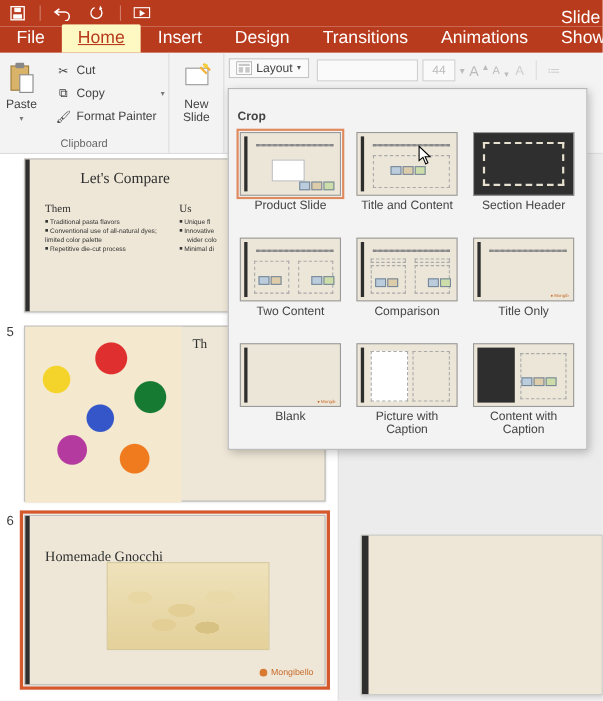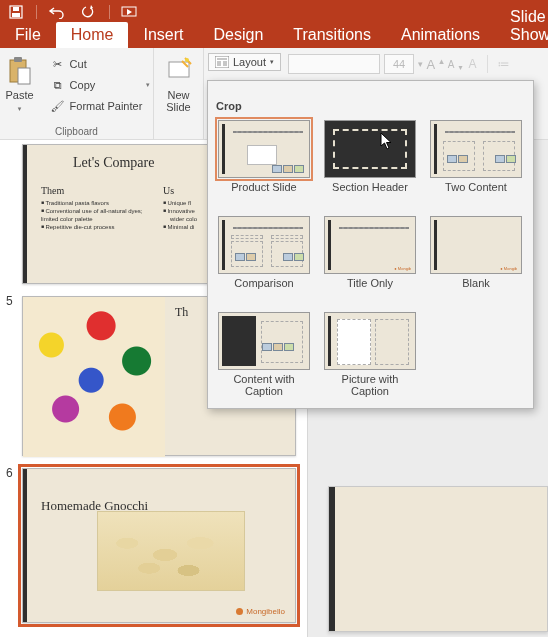--- a/index.html
+++ b/index.html
@@ -6,21 +6,21 @@
     body { width: 548px; height: 637px; background: #fff; overflow: hidden; font-size: 12px; position: relative; }
 
     
     .titlebar { background: #b83b1d; height: 24px; display: flex; align-items: center; padding: 0 2px; gap: 4px; }
     .titlebar .btn { width: 28px; height: 24px; display: flex; align-items: center; justify-content: center; color: #fff; cursor: pointer; }
     .titlebar .divider { width: 1px; height: 14px; background: rgba(255,255,255,0.35); margin: 0 2px; }
 
     
     .tabs { background: #b83b1d; height: 24px; display: flex; align-items: flex-end; color: #fff; }
     .tab { padding: 3px 14px; font-size: 16px; cursor: pointer; border: 1px solid transparent; }
-    .tab.active { background: #ffffff; color: #b83b1d; border-top-left-radius: 2px; border-top-right-radius: 2px; }
+    .tab.active { background: #fef9c3; color: #b83b1d; border-top-left-radius: 2px; border-top-right-radius: 2px; text-decoration: underline; }
 
     
     .ribbon { background: #f3f3f3; height: 92px; border-bottom: 1px solid #dcdcdc; display: flex; position: relative; }
     .group { border-right: 1px solid #dcdcdc; display: flex; flex-direction: column; align-items: center; justify-content: space-between; padding: 4px 4px 2px; }
     .group-body { display: flex; align-items: flex-start; gap: 4px; }
     .group-label { color: #666; font-size: 10px; margin-top: 2px; }
     .vbtn { display: flex; flex-direction: column; align-items: center; gap: 2px; padding: 2px 6px; cursor: pointer; border: 1px solid transparent; }
     .vbtn .ic { height: 32px; display:flex; align-items:center; justify-content:center; }
     .vbtn .lb { font-size: 11px; color: #444; text-align: center; line-height: 1.1; }
     .smallbtn { display: flex; align-items: center; gap: 4px; font-size: 11px; color: #444; padding: 1px 4px; cursor: pointer; border: 1px solid transparent; width: 110px; }
@@ -286,20 +286,29 @@
     <div class="gitem selected">
       <div class="thumb">
           <div class="vbar"></div>
           <div class="tline"></div>
           <div style="position:absolute;left:28px;top:24px;width:30px;height:20px;background:#fff;border:1px solid #bbb"></div>
           <div class="chips"><span class="chip"></span><span class="chip" style="background:#dca"></span><span class="chip" style="background:#cda"></span></div>
         </div>
       <div class="glabel">Product Slide</div>
     </div>
     <div class="gitem">
+      <div class="thumb">
+          <div class="vbar"></div>
+          <div class="tline"></div>
+          <div class="body1"></div>
+          <div class="chips" style="left:30px;right:auto;bottom:18px"><span class="chip"></span><span class="chip" style="background:#dca"></span><span class="chip" style="background:#cda"></span></div>
+        </div>
+      <div class="glabel">Title and Content</div>
+    </div>
+    <div class="gitem">
       <div class="thumb dark">
           <div class="frame"></div>
         </div>
       <div class="glabel">Section Header</div>
     </div>
     <div class="gitem">
       <div class="thumb">
           <div class="vbar"></div>
           <div class="tline"></div>
           <div class="two-a" style="left:12px;width:32px"></div>
@@ -332,32 +341,32 @@
     </div>
     <div class="gitem">
       <div class="thumb">
           <div class="vbar"></div>
           <div class="brandline">● Mongib</div>
         </div>
       <div class="glabel">Blank</div>
     </div>
     <div class="gitem">
       <div class="thumb">
+          <div class="vbar"></div>
+          <div style="position:absolute;left:12px;top:6px;width:34px;height:46px;border:1px dashed #aaa;background:#fff"></div>
+          <div style="position:absolute;right:6px;top:6px;width:34px;height:46px;border:1px dashed #aaa"></div>
+        </div>
+      <div class="glabel">Picture with Caption</div>
+    </div>
+    <div class="gitem">
+      <div class="thumb">
           <div style="position:absolute;left:3px;top:3px;bottom:3px;width:34px;background:#2e2e2e"></div>
           <div style="position:absolute;right:6px;top:8px;width:42px;height:42px;border:1px dashed #aaa"></div>
           <div class="chips" style="right:14px;bottom:18px"><span class="chip"></span><span class="chip" style="background:#dca"></span><span class="chip" style="background:#cda"></span></div>
         </div>
       <div class="glabel">Content with Caption</div>
     </div>
-    <div class="gitem">
-      <div class="thumb">
-          <div class="vbar"></div>
-          <div style="position:absolute;left:12px;top:6px;width:34px;height:46px;border:1px dashed #aaa;background:#fff"></div>
-          <div style="position:absolute;right:6px;top:6px;width:34px;height:46px;border:1px dashed #aaa"></div>
-        </div>
-      <div class="glabel">Picture with Caption</div>
-    </div>
   </div>
 </div>
 
 <svg class="cursor" style="left:380px; top:132px;" viewBox="0 0 14 18">
   <path d="M1 1 L1 14 L4.5 11 L7 17 L9 16 L6.5 10.5 L11 10.5 Z" fill="#fff" stroke="#000" stroke-width="1"></path>
 </svg>
 
 </body></html>

